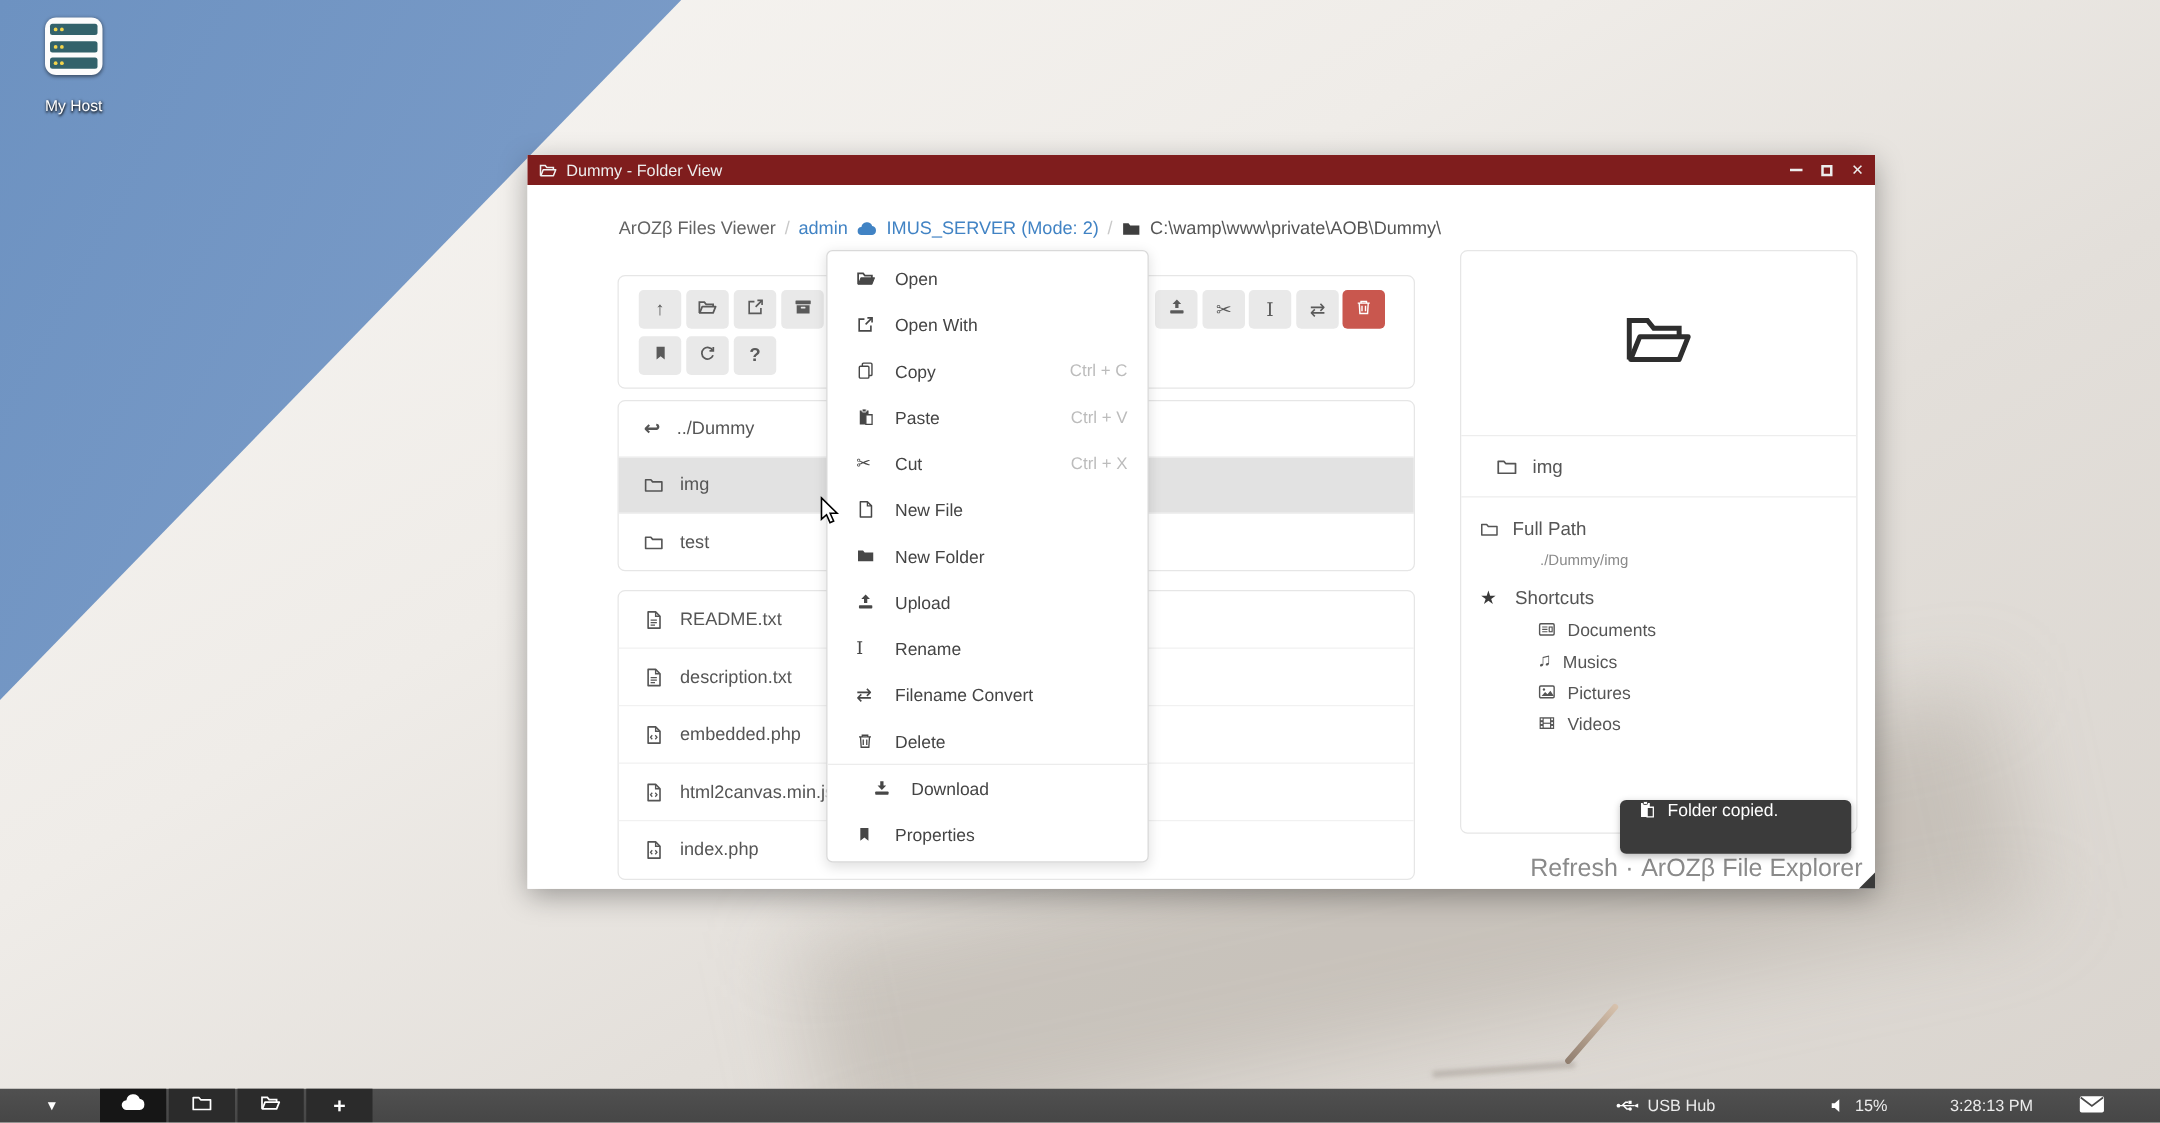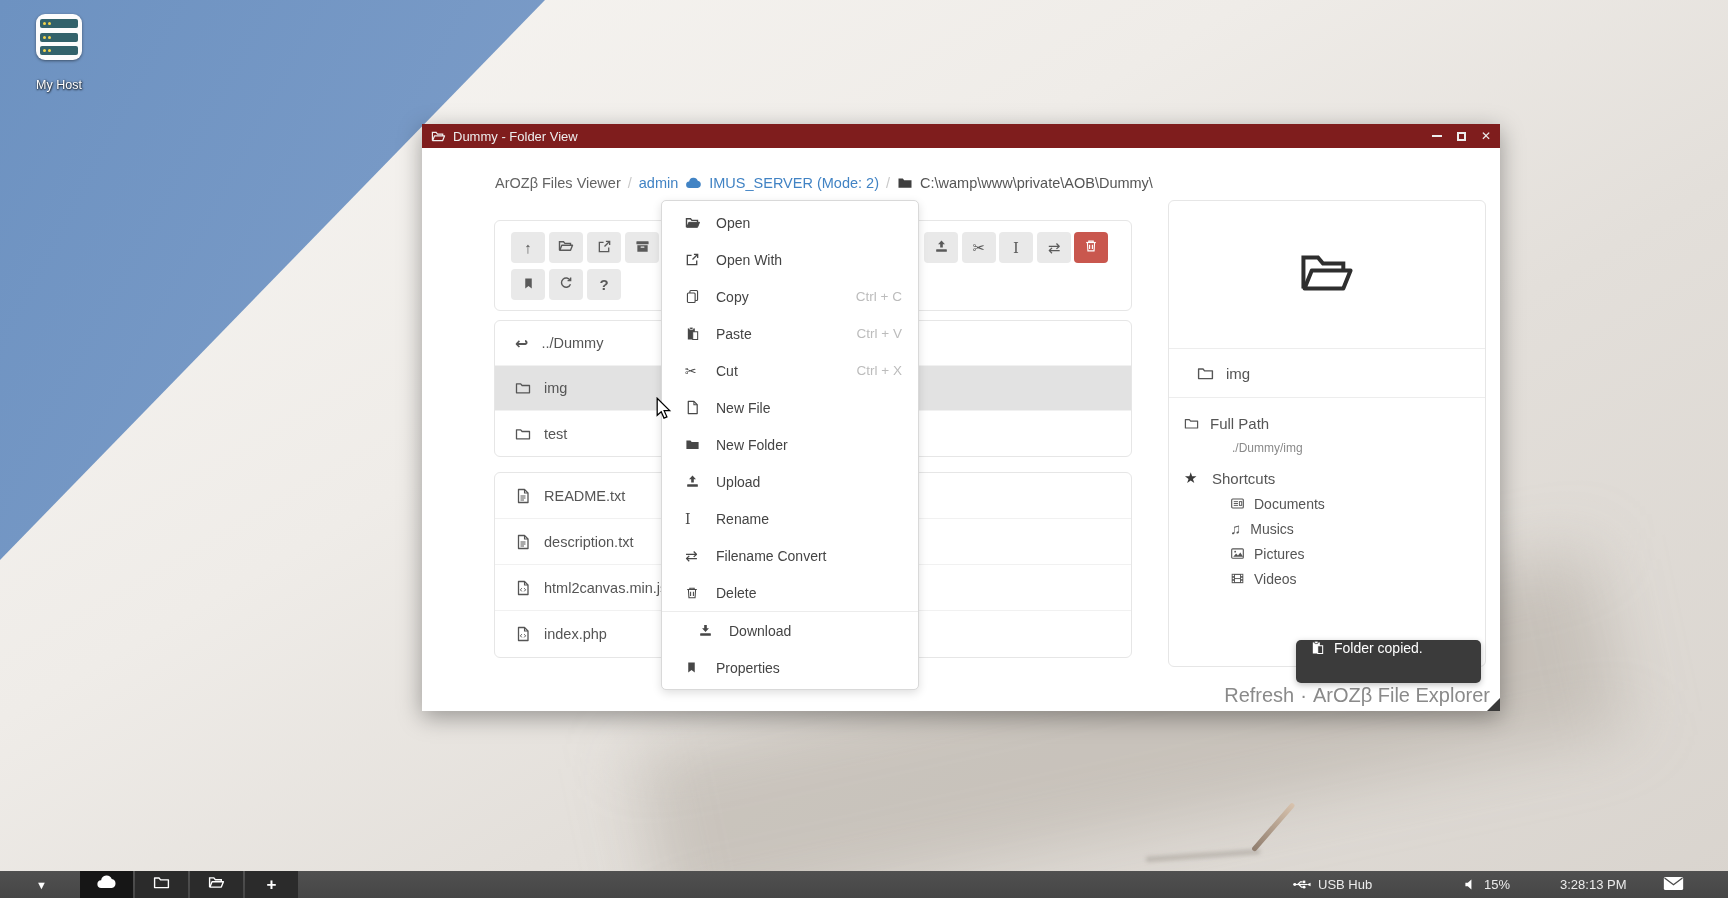--- a/index.html
+++ b/index.html
@@ -272,20 +272,30 @@
           <span>description.txt</span>
         </div>
         <div class="lrow">
           <span class="licon">
               <svg width="16" height="16" viewBox="0 0 16 16" fill="none" stroke="currentColor">
                 <path d="M3.5 1.5h6L13 5v9.5H3.5z" stroke-width="1.3" stroke-linejoin="round"></path>
                 <path d="M9.5 1.5V5H13" stroke-width="1.1"></path>
                 <path d="M6.8 8.2 5.4 9.8l1.4 1.6M9.2 8.2l1.4 1.6-1.4 1.6" stroke-width="1"></path>
               </svg>
             </span>
+          <span>embedded.php</span>
+        </div>
+        <div class="lrow">
+          <span class="licon">
+              <svg width="16" height="16" viewBox="0 0 16 16" fill="none" stroke="currentColor">
+                <path d="M3.5 1.5h6L13 5v9.5H3.5z" stroke-width="1.3" stroke-linejoin="round"></path>
+                <path d="M9.5 1.5V5H13" stroke-width="1.1"></path>
+                <path d="M6.8 8.2 5.4 9.8l1.4 1.6M9.2 8.2l1.4 1.6-1.4 1.6" stroke-width="1"></path>
+              </svg>
+            </span>
           <span>html2canvas.min.js</span>
         </div>
         <div class="lrow">
           <span class="licon">
               <svg width="16" height="16" viewBox="0 0 16 16" fill="none" stroke="currentColor">
                 <path d="M3.5 1.5h6L13 5v9.5H3.5z" stroke-width="1.3" stroke-linejoin="round"></path>
                 <path d="M9.5 1.5V5H13" stroke-width="1.1"></path>
                 <path d="M6.8 8.2 5.4 9.8l1.4 1.6M9.2 8.2l1.4 1.6-1.4 1.6" stroke-width="1"></path>
               </svg>
             </span>

